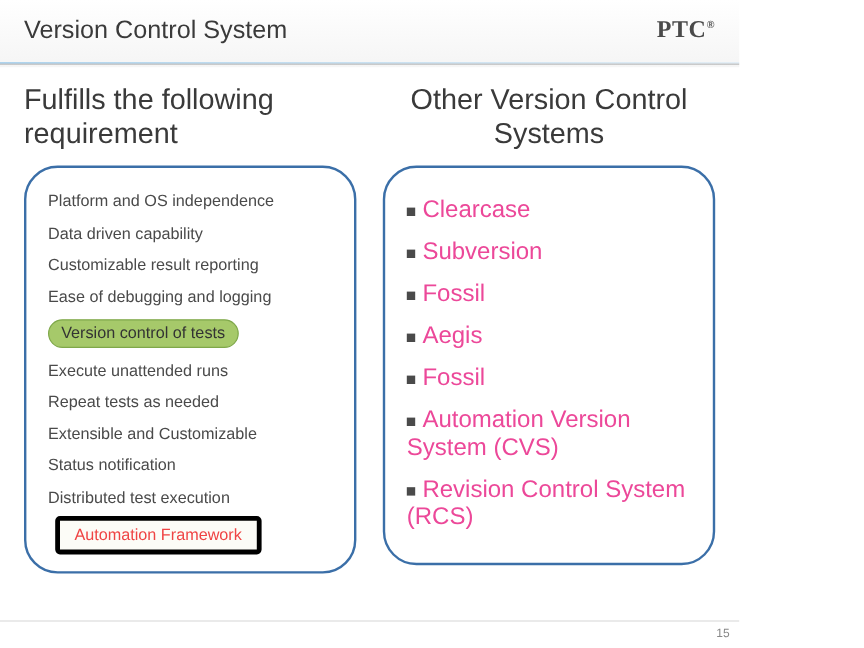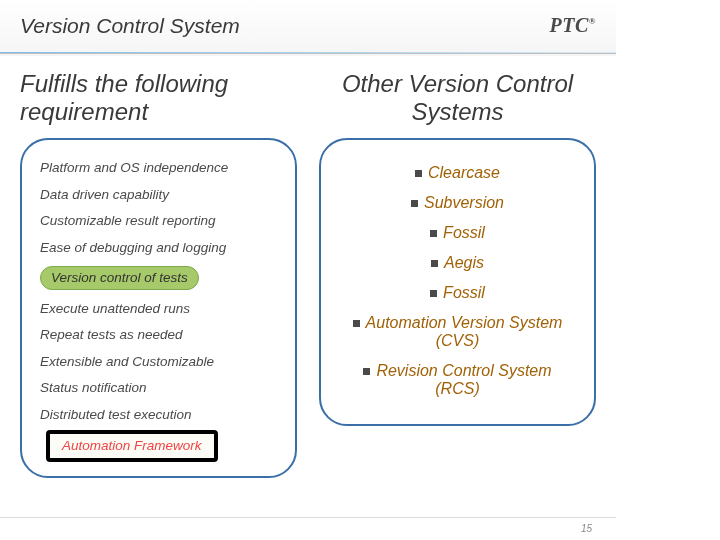--- a/index.html
+++ b/index.html
@@ -1,42 +1,42 @@
 <!DOCTYPE html>
 <html><head>
 <meta charset="utf-8">
 <style>
   * { box-sizing: border-box; margin: 0; padding: 0; }
   html, body { width: 720px; height: 540px; font-family: Arial, Helvetica, sans-serif; background: #fff; }
-  .slide { position: relative; width: 616px; height: 540px; background: #fff; font-style: italic; }
+  .slide { position: relative; width: 616px; height: 540px; background: #fff; }
 
   .header { position: relative; height: 56px; padding: 14px 20px 0 20px; background: linear-gradient(#fff, #f5f5f5); }
   .header-title { font-size: 21px; color: #3a3a3a; font-weight: 400; }
   .logo { position: absolute; right: 20px; top: 14px; font-family: "Times New Roman", serif; font-weight: bold; font-size: 20px; color: #4a4a4a; letter-spacing: 0.5px; }
   .logo sup { font-size: 9px; vertical-align: super; }
   .rule { position: absolute; left: 0; right: 0; top: 52px; height: 2px; background: linear-gradient(to right, #7fbde8, #d8e9f5); border-bottom: 1px solid #bfbfbf; }
 
   .content { display: flex; padding: 14px 20px 0 20px; gap: 22px; }
   .col { flex: 1; }
   .col-title { font-size: 24px; color: #3a3a3a; margin-bottom: 12px; }
   .col-title.right { text-align: center; }
 
   .bubble { border: 2px solid #3b6fa8; border-radius: 28px; padding: 12px 18px 14px 18px; background: #fff; }
 
   .req-list { color: #4a4a4a; font-size: 13.5px; line-height: 1.15; }
   .req-item { margin: 5px 0; padding: 3px 0; }
   .req-highlight { background: #a6c96a; border: 1px solid #7fa84a; border-radius: 12px; padding: 3px 10px; display: inline-block; color: #333; }
   .req-frame { display: inline-block; border: 4px solid #000000; border-radius: 4px; padding: 4px 12px; background: #fcfcf7; color: #ef4444; margin-top: 0; margin-left: 6px; }
 
-  .sys-list { text-align: center; color: #a16207; font-size: 16px; }
+  .sys-list { text-align: left; color: #ec4899; font-size: 20px; }
   .sys-item { margin: 12px 0; }
   .sq { display: inline-block; width: 7px; height: 7px; background: #4a4a4a; margin-right: 6px; vertical-align: 1px; }
 
   .footer-line { position: absolute; left: 0; right: 0; bottom: 22px; height: 1px; background: #dcdcdc; }
-  .slide-num { position: absolute; right: 24px; bottom: 6px; font-size: 10px; color: #888; }
+  .slide-num { position: absolute; right: 8px; bottom: 6px; font-size: 10px; color: #888; }
 </style>
 </head>
 <body>
 
 <div class="slide">
 
   <div class="header">
     <div class="header-title">Version Control System</div>
     <div class="logo">
       <span>PTC</span><sup>®</sup>

